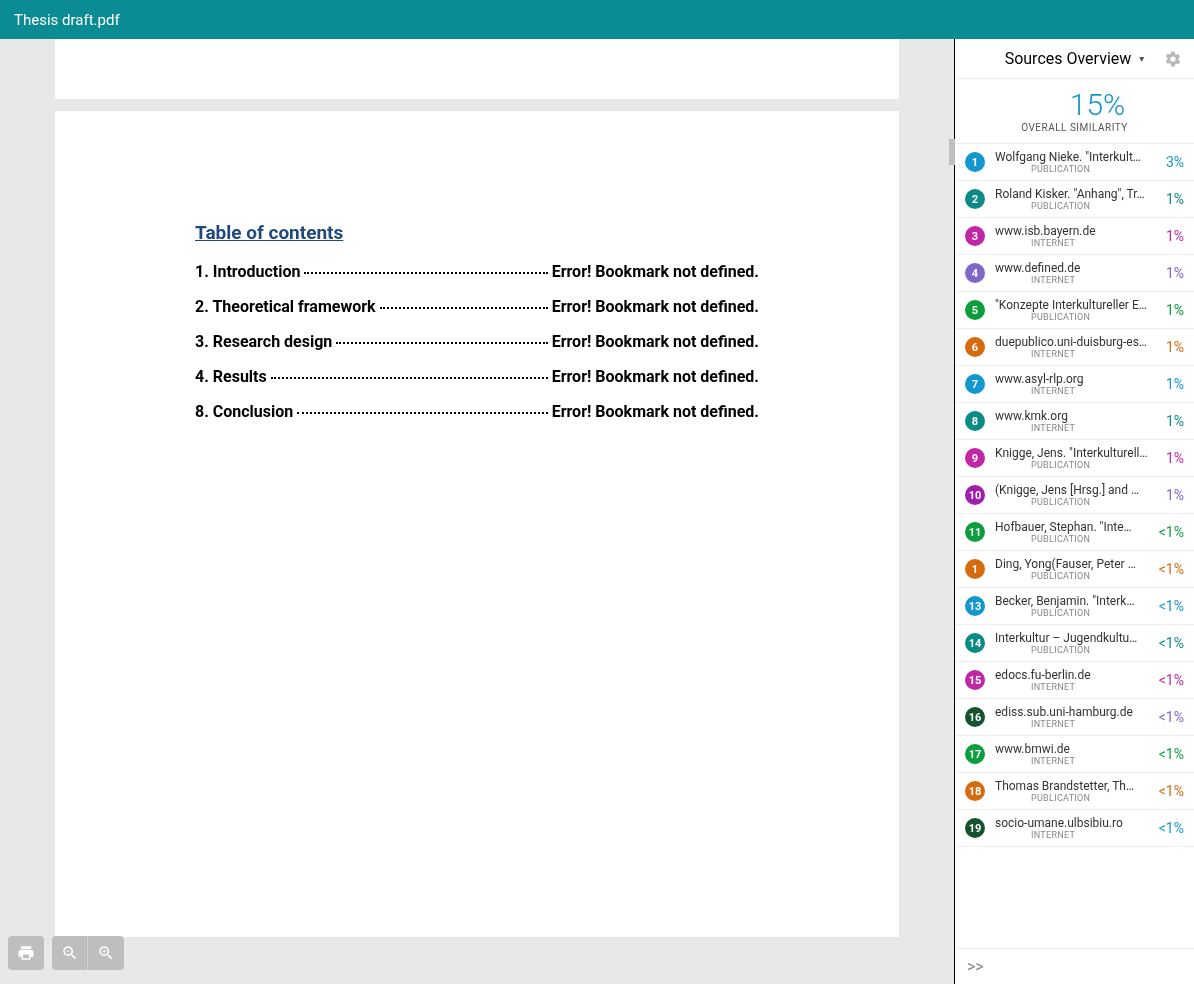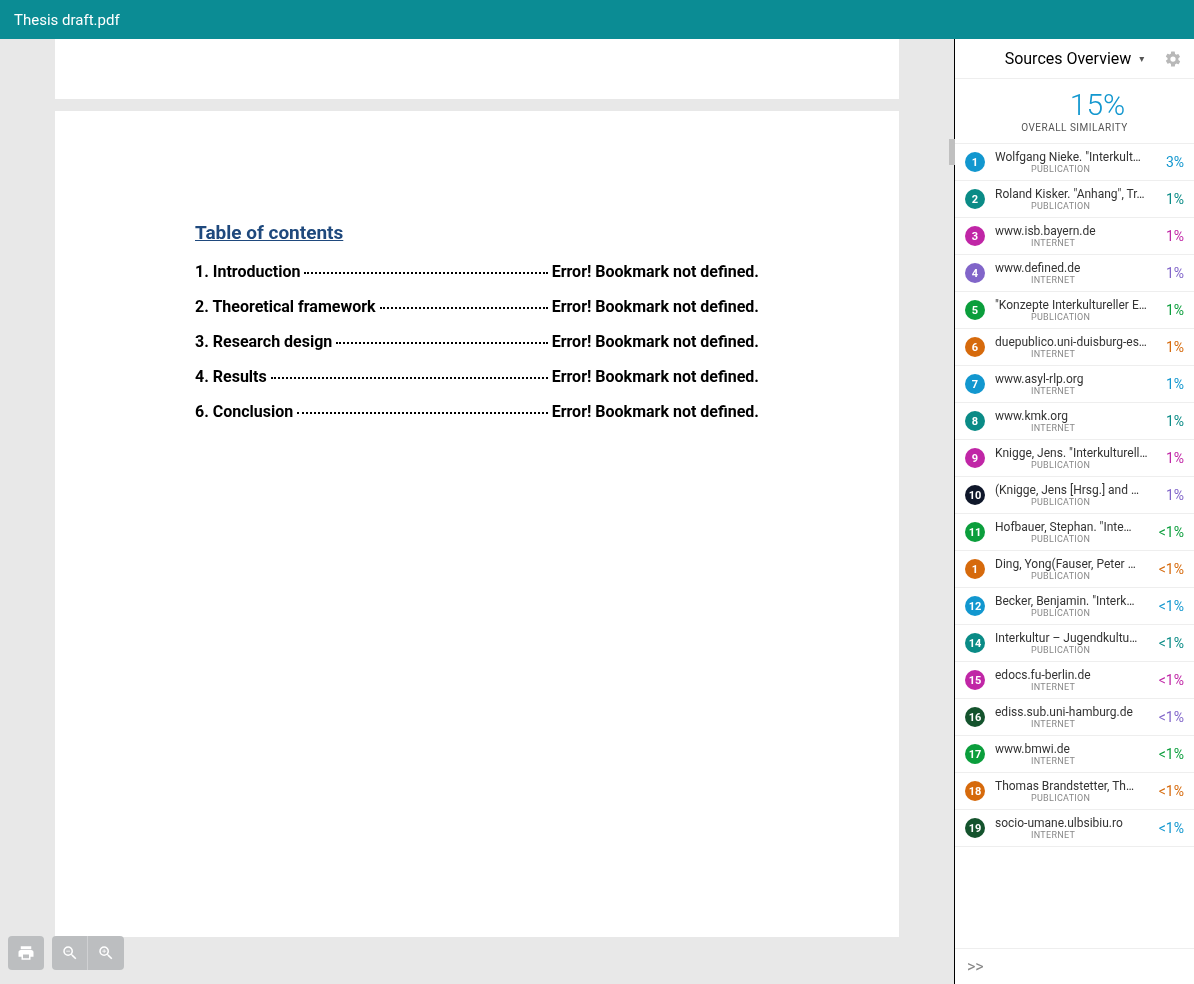--- a/index.html
+++ b/index.html
@@ -73,21 +73,21 @@
             <span class="toc-item">3. Research design</span>
             <span class="toc-dots"></span>
             <span class="toc-err">Error! Bookmark not defined.</span>
           </div>
           <div class="toc-row">
             <span class="toc-item">4. Results</span>
             <span class="toc-dots"></span>
             <span class="toc-err">Error! Bookmark not defined.</span>
           </div>
           <div class="toc-row">
-            <span class="toc-item">6. Conclusion</span>
+            <span class="toc-item">8. Conclusion</span>
             <span class="toc-dots"></span>
             <span class="toc-err">Error! Bookmark not defined.</span>
           </div>
         </div>
     </div>
   </div>
 
   <div class="sidebar">
     <div class="sidebar-scroll-left">
         <div class="sb-thumb-top"></div>
@@ -175,21 +175,21 @@
         </div>
         <div class="src-row">
           <div class="src-badge" style="background:#c026a6">9</div>
           <div class="src-mid">
             <div class="src-title">Knigge, Jens. "Interkulturell…</div>
             <div class="src-type">PUBLICATION</div>
           </div>
           <div class="src-pct" style="color:#c026a6">1%</div>
         </div>
         <div class="src-row">
-          <div class="src-badge" style="background:#0f172a">10</div>
+          <div class="src-badge" style="background:#a21caf">10</div>
           <div class="src-mid">
             <div class="src-title">(Knigge, Jens [Hrsg.] and …</div>
             <div class="src-type">PUBLICATION</div>
           </div>
           <div class="src-pct" style="color:#8165c9">1%</div>
         </div>
         <div class="src-row">
           <div class="src-badge" style="background:#0b9e3c">11</div>
           <div class="src-mid">
             <div class="src-title">Hofbauer, Stephan. "Inte…</div>
@@ -199,21 +199,21 @@
         </div>
         <div class="src-row">
           <div class="src-badge" style="background:#d66a0c">1</div>
           <div class="src-mid">
             <div class="src-title">Ding, Yong(Fauser, Peter …</div>
             <div class="src-type">PUBLICATION</div>
           </div>
           <div class="src-pct" style="color:#d66a0c">&lt;1%</div>
         </div>
         <div class="src-row">
-          <div class="src-badge" style="background:#1297cf">12</div>
+          <div class="src-badge" style="background:#1297cf">13</div>
           <div class="src-mid">
             <div class="src-title">Becker, Benjamin. "Interk…</div>
             <div class="src-type">PUBLICATION</div>
           </div>
           <div class="src-pct" style="color:#1297cf">&lt;1%</div>
         </div>
         <div class="src-row">
           <div class="src-badge" style="background:#0a8b86">14</div>
           <div class="src-mid">
             <div class="src-title">Interkultur – Jugendkultu…</div>

